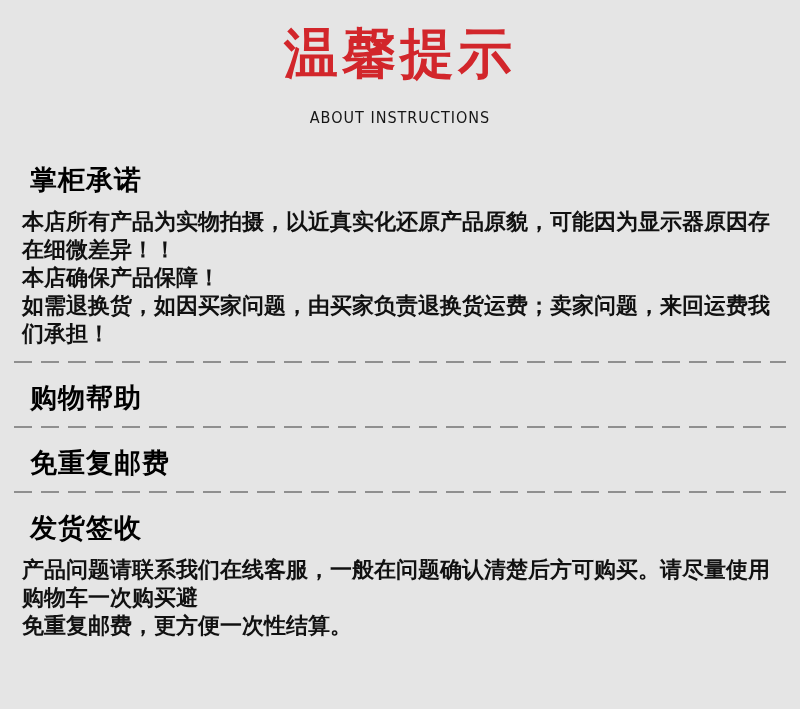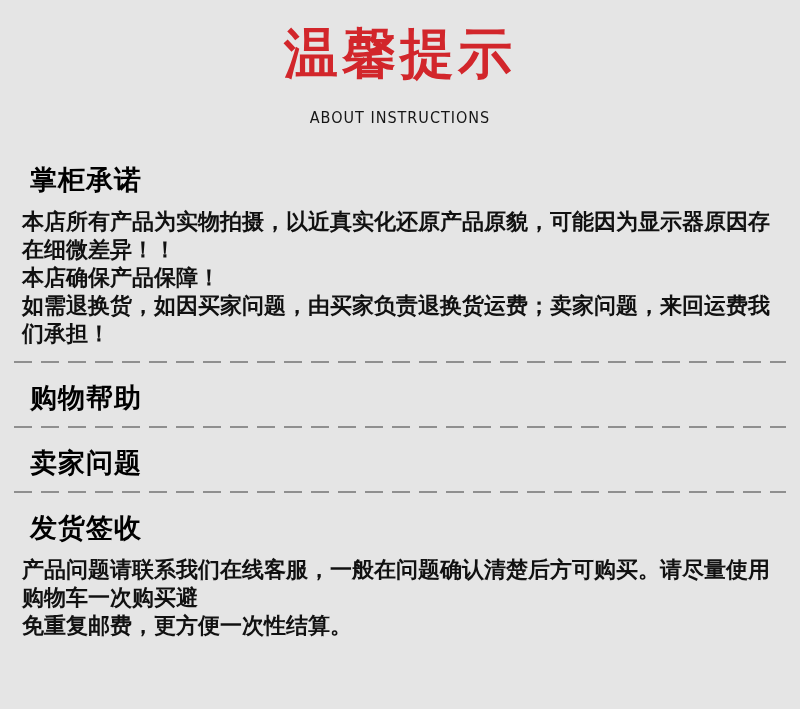--- a/index.html
+++ b/index.html
@@ -94,21 +94,21 @@
 
     <div class="divider"></div>
 
     <div class="section">
       <div class="sec-heading">购物帮助</div>
     </div>
 
     <div class="divider"></div>
 
     <div class="section">
-      <div class="sec-heading">卖家问题</div>
+      <div class="sec-heading">免重复邮费</div>
     </div>
 
     <div class="divider"></div>
 
     <div class="section">
       <div class="sec-heading">发货签收</div>
       <p class="sec-body">产品问题请联系我们在线客服，一般在问题确认清楚后方可购买。请尽量使用购物车一次购买避
 免重复邮费，更方便一次性结算。</p>
     </div>
 

